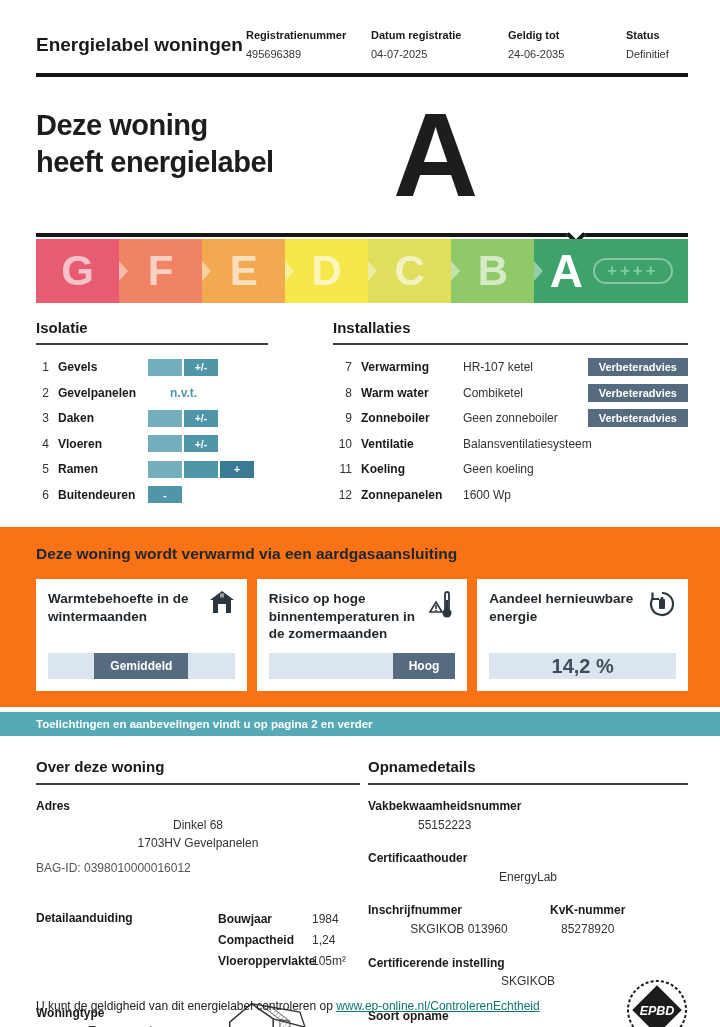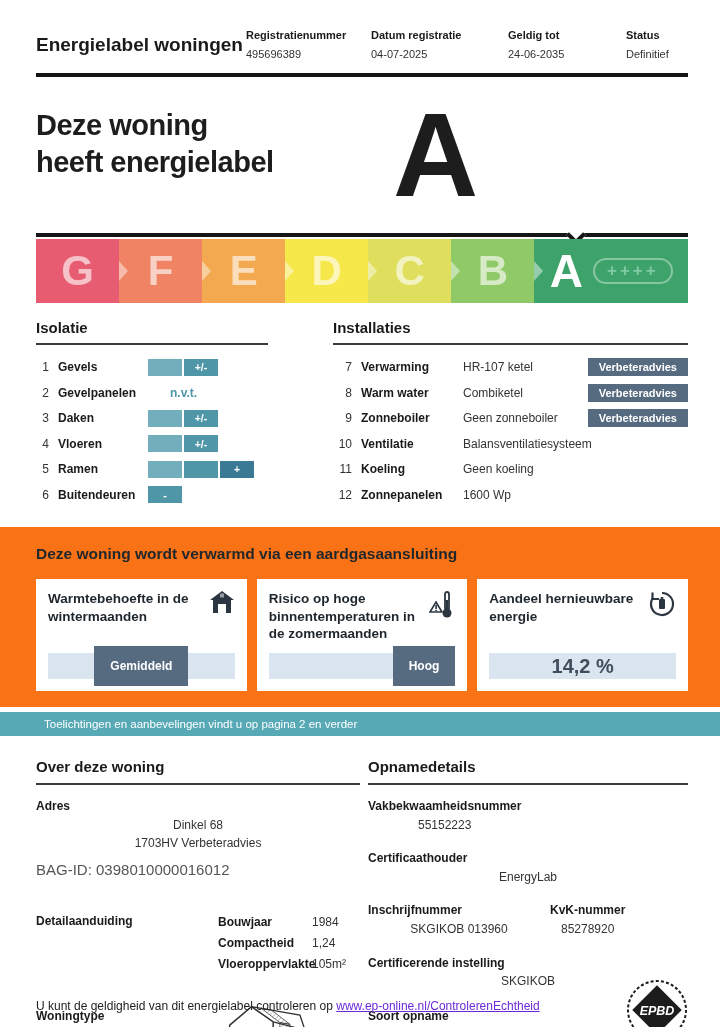--- a/index.html
+++ b/index.html
@@ -64,52 +64,52 @@
   
   .band { background:#f97316; margin:20px -32px 0 -36px; padding:18px 32px 16px 36px; }
   .band-title { font-size:15.5px; font-weight:bold; color:#1f262c; margin-bottom:16px; }
   .cards { display:grid; grid-template-columns:1fr 1fr 1fr; gap:10px; }
   .card { background:#ffffff; padding:11px 12px 12px 12px; min-height:102px; display:flex; flex-direction:column; }
   .card-top { display:flex; flex:1; }
   .card-title { flex:1; font-size:13.5px; font-weight:bold; color:#1f262c; line-height:1.3; padding-right:6px; }
   .card-icon { flex:none; width:30px; display:flex; justify-content:flex-end; }
   .track { height:26px; background:#dbe5ef; display:flex; align-items:center; margin-top:10px; }
   .track-center{justify-content:center;} .track-right{justify-content:flex-end;}
-  .badge { background:#566b80; color:#ffffff; font-size:12px; font-weight:bold; height:40px;
+  .badge { background:#566b80; color:#ffffff; font-size:12px; font-weight:bold; height:26px;
     display:flex; align-items:center; padding:0 16px; }
   .track-value { font-size:20px; font-weight:bold; color:#3f4d5c; }
 
   
-  .banner { background:#57a9b6; color:#ffffff; font-size:11.5px; font-weight:normal;
-    padding:6px 20px; margin:5px -32px 0 -36px; }
+  .banner { background:#57a9b6; color:#ffffff; font-size:11.5px; font-weight:bold;
+    padding:6px 12px; margin:5px -32px 0 -36px; }
   .banner-inner { padding-left:24px; }
 
   
   .bottom { display:grid; grid-template-columns:324px 1fr; column-gap:8px; margin-top:22px; }
   .b-h { font-size:15px; font-weight:bold; color:#1a1a1a; padding-bottom:8px; border-bottom:2px solid #3c3c3c; margin-bottom:12px; }
   .fld-lbl { font-size:12px; font-weight:bold; color:#1a1a1a; line-height:1.55; }
   .fld-val { font-size:12px; color:#333; line-height:1.55;text-align:center; }
-  .bag { font-size:15px; color:#555; margin-top:8px; }
+  .bag { font-size:12px; color:#555; margin-top:8px; }
   .detail-row { display:flex; margin-top:34px; }
   .detail-left { width:182px; flex:none; }
   .facts .frow { display:flex; line-height:1.75; }
   .facts .flbl { width:94px; font-size:12px; font-weight:bold; color:#1a1a1a; flex:none; }
   .facts .fval { font-size:12px; color:#333; }
   .wtype-row { display:flex; margin-top:32px; align-items:flex-start; }
   .wtype { width:182px; flex:none; }
   .house-art { margin-top:-12px; }
   .op-grid2 { display:flex; }
   .op-c1 { width:182px; flex:none; }
   .op-block { margin-bottom:15px; }
   .seal-row { display:flex; align-items:flex-start; margin-top:16px; }
   .seal { margin-left:auto; margin-top:-28px; }
 
   
   .footer { position:absolute; left:36px; right:32px; bottom:14px; font-size:12px; color:#222; }
-  .footer a { color:#6d28d9; text-decoration:underline; cursor:pointer; }
+  .footer a { color:#0f766e; text-decoration:underline; cursor:pointer; }
 </style>
 </head>
 <body>
 
 <div class="page">
 
   <div class="hdr">
     <div class="hdr-title">Energielabel woningen</div>
     <div class="hdr-col hc1">
       <div class="lbl">Registratienummer</div>
@@ -312,21 +312,21 @@
   <div class="banner">
     <div class="banner-inner">Toelichtingen en aanbevelingen vindt u op pagina 2 en verder</div>
   </div>
 
   <div class="bottom">
 
     <div>
       <div class="b-h">Over deze woning</div>
       <div class="fld-lbl">Adres</div>
       <div class="fld-val">Dinkel 68</div>
-      <div class="fld-val">1703HV Verbeteradvies</div>
+      <div class="fld-val">1703HV Gevelpanelen</div>
       <div class="bag">BAG-ID: 0398010000016012</div>
 
       <div class="detail-row">
         <div class="detail-left fld-lbl">Detailaanduiding</div>
         <div class="facts">
           <div class="frow">
             <span class="flbl">Bouwjaar</span>
             <span class="fval">1984</span>
           </div>
           <div class="frow">

